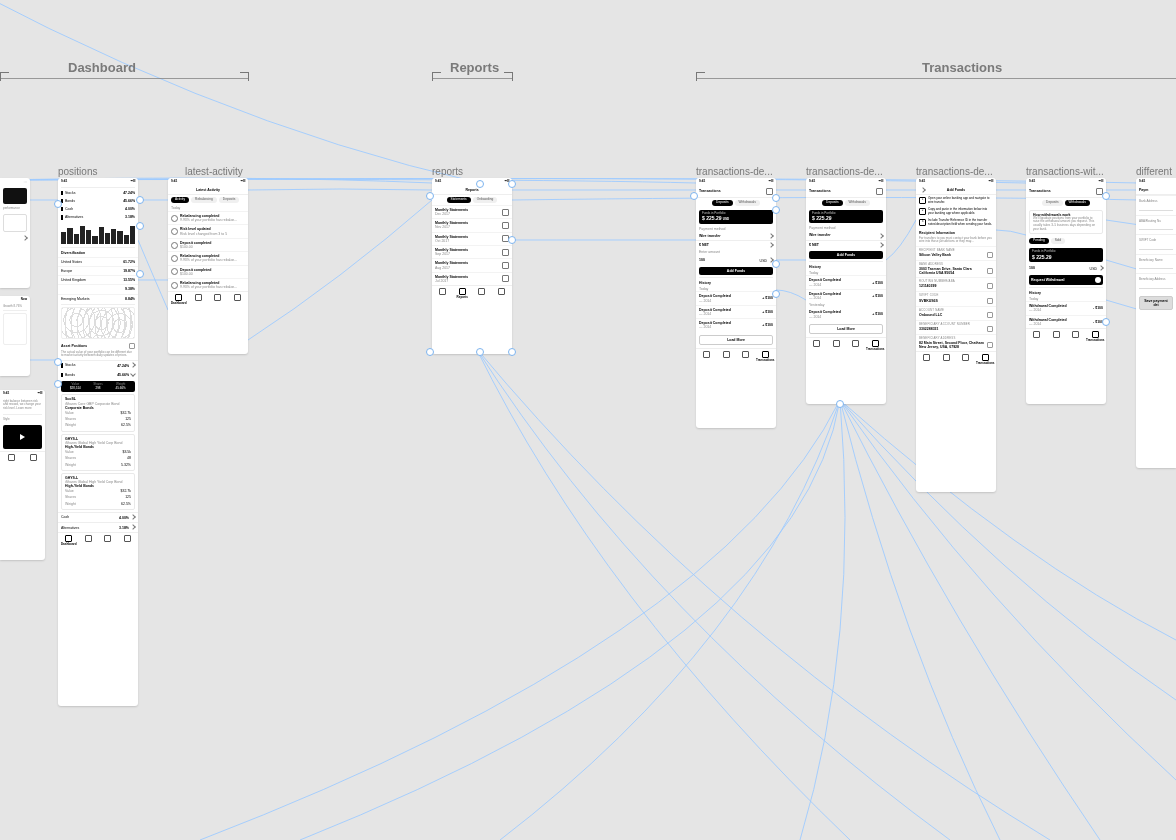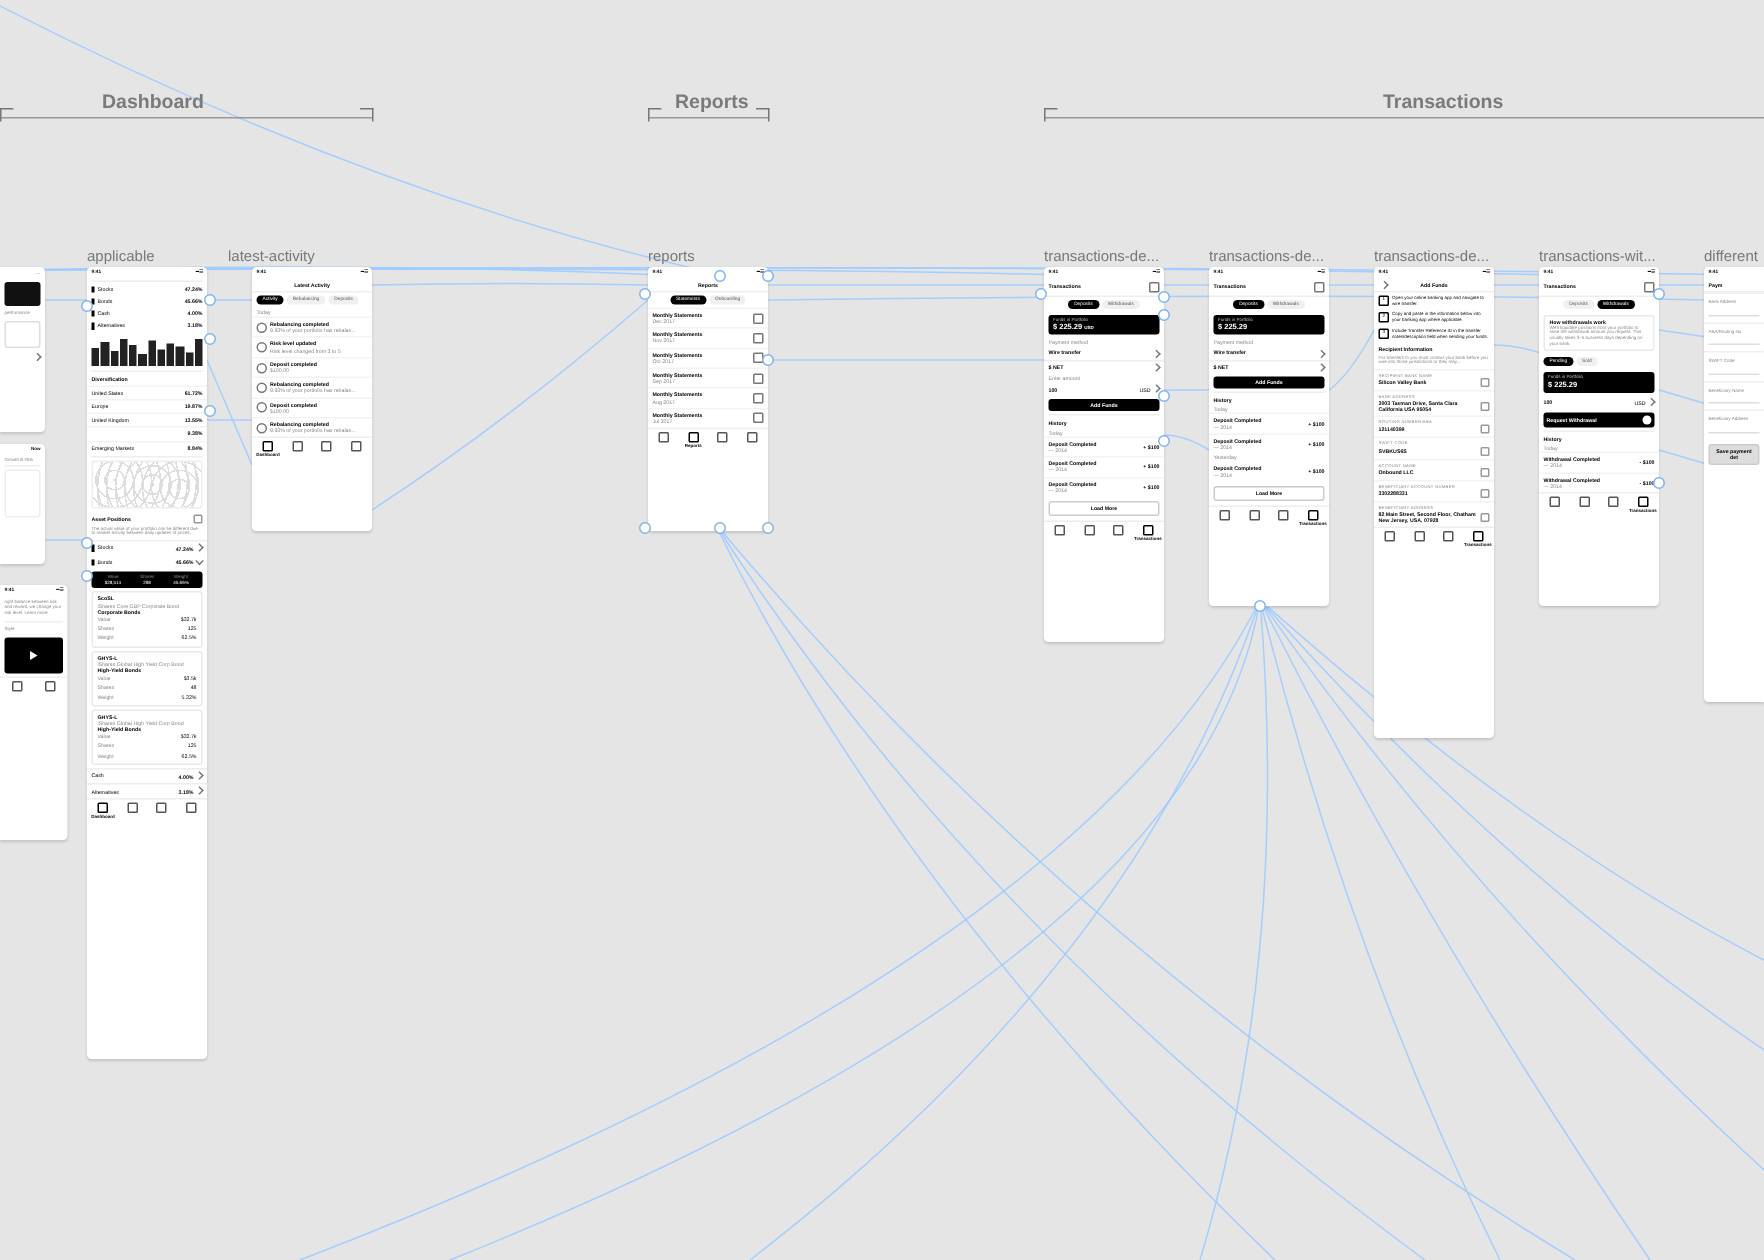--- a/index.html
+++ b/index.html
@@ -92,22 +92,22 @@
 
 <div class="section-label" style="left:450px">Reports</div>
 <div class="bracket left" style="left:432px"></div>
 <div class="section-rule" style="left:432px;width:80px"></div>
 <div class="bracket right" style="left:504px"></div>
 
 <div class="section-label" style="left:922px">Transactions</div>
 <div class="bracket left" style="left:696px"></div>
 <div class="section-rule" style="left:696px;width:480px"></div>
 
-<div class="artboard-label" style="left:58px;width:80px">applicable</div>
-<div class="artboard-label" style="left:152px;width:80px">latest-activity</div>
+<div class="artboard-label" style="left:58px;width:80px">positions</div>
+<div class="artboard-label" style="left:185px;width:80px">latest-activity</div>
 <div class="artboard-label" style="left:432px;width:80px">reports</div>
 <div class="artboard-label" style="left:696px;width:80px">transactions-de...</div>
 <div class="artboard-label" style="left:806px;width:80px">transactions-de...</div>
 <div class="artboard-label" style="left:916px;width:80px">transactions-de...</div>
 <div class="artboard-label" style="left:1026px;width:80px">transactions-wit...</div>
 <div class="artboard-label" style="left:1136px;width:40px">different</div>
 
 <div class="phone" style="left:0;width:30px;top:178px;height:110px;border-radius:0 3px 3px 0">
  <div class="row" style="justify-content:flex-end">
         <span class="muted">⋯</span>

